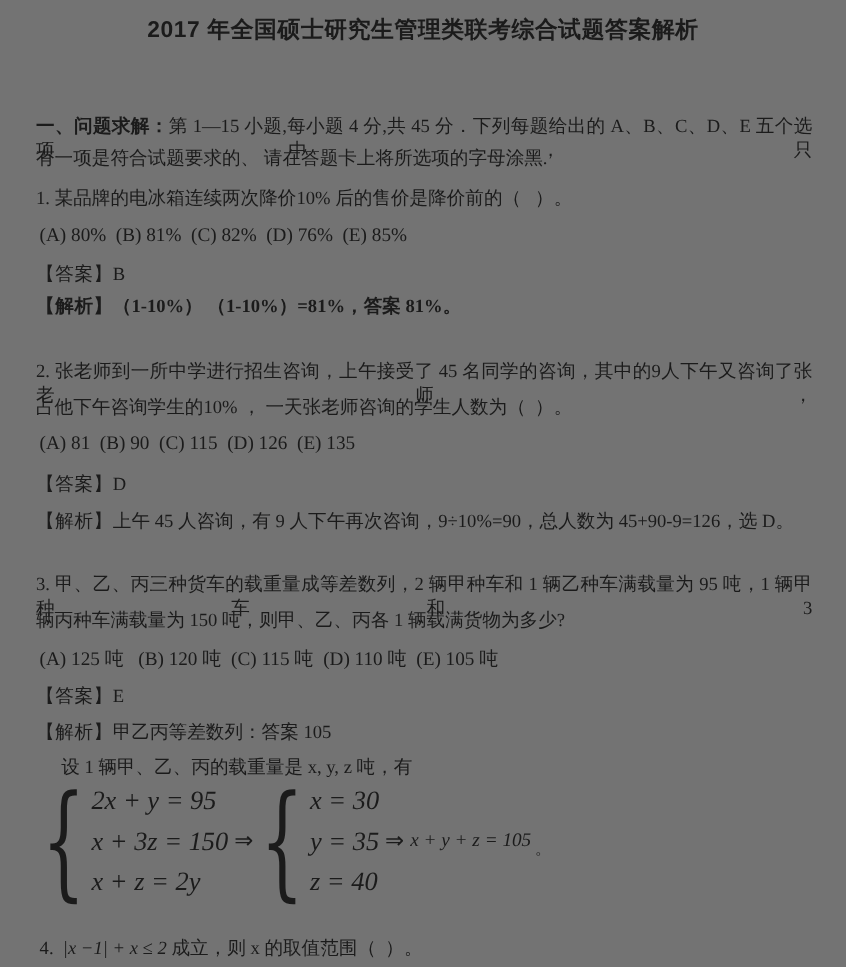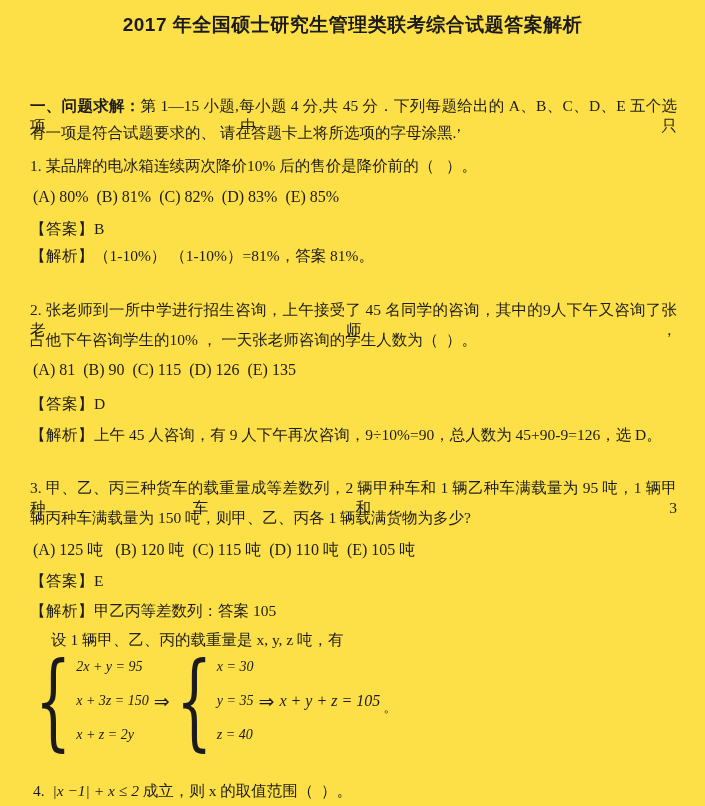--- a/index.html
+++ b/index.html
@@ -1,19 +1,19 @@
 <!DOCTYPE html>
 <html><head>
 <meta charset="utf-8">
 <style>
   html,body{margin:0;padding:0;background:#ffffff;}
   .page{
     position:relative;
     width:705px;height:806px;
-    background:#fde047;
+    background:#737373;
     color:#1b1b1b;
     font-family:"Liberation Serif","DejaVu Serif",serif;
     font-size:15.5px;
     overflow:hidden;
   }
   .line{
     position:absolute;
     left:30px;
     margin:0;
     white-space:pre;
@@ -56,21 +56,21 @@
     font-family:"DejaVu Serif",serif;
     font-weight:200;
     font-size:104px;
     line-height:0.95;
     transform:scaleX(0.55);
     margin:0 -10px 0 -14px;
   }
   .eq-col{display:flex;flex-direction:column;}
   .eq{
     font-style:italic;
-    font-size:14px;
+    font-size:22px;
     line-height:34px;
     white-space:pre;
     font-family:"Liberation Serif","DejaVu Serif",serif;
   }
   .eq-arrow{
     font-style:normal;
     font-size:19px;
     margin:0 5px;
     font-family:"DejaVu Sans",sans-serif;
   }
@@ -90,23 +90,23 @@
 <body>
 
 <div class="page">
 
   <h1 class="title">2017 年全国硕士研究生管理类联考综合试题答案解析</h1>
 
   <p class="line justify" style="top:96px;"><span class="hei">一、问题求解：</span><span>第 1—15 小题,每小题 4 分,共 45 分．下列每题给出的 A、B、C、D、E 五个选项中，只</span></p>
   <p class="line" style="top:123px;">有一项是符合试题要求的、 请在答题卡上将所选项的字母涂黑.</p>
 
   <p class="line" style="top:156px;">1. 某品牌的电冰箱连续两次降价10% 后的售价是降价前的（   ）。</p>
-  <p class="line opts" style="top:187px;left:33px;">(A) 80%  (B) 81%  (C) 82%  (D) 83%  (E) 85%</p>
+  <p class="line opts" style="top:187px;left:33px;">(A) 80%  (B) 81%  (C) 82%  (D) 76%  (E) 85%</p>
   <p class="line" style="top:219px;"><span class="ans-label">【答案】</span><span>B</span></p>
-  <p class="line" style="top:246px;"><span class="ana-label">【解析】</span><span>（1-10%） （1-10%）=81%，答案 81%。</span></p>
+  <p class="line" style="top:246px;font-weight:bold;"><span class="ana-label">【解析】</span><span>（1-10%） （1-10%）=81%，答案 81%。</span></p>
 
   <p class="line justify" style="top:300px;">2. 张老师到一所中学进行招生咨询，上午接受了 45 名同学的咨询，其中的9人下午又咨询了张老师，</p>
   <p class="line" style="top:330px;">占他下午咨询学生的10% ， 一天张老师咨询的学生人数为（  ）。</p>
   <p class="line opts" style="top:360px;left:33px;">(A) 81  (B) 90  (C) 115  (D) 126  (E) 135</p>
   <p class="line" style="top:394px;"><span class="ans-label">【答案】</span><span>D</span></p>
   <p class="line" style="top:425px;"><span class="ana-label">【解析】</span><span>上午 45 人咨询，有 9 人下午再次咨询，9÷10%=90，总人数为 45+90-9=126，选 D。</span></p>
 
   <p class="line justify" style="top:478px;">3. 甲、乙、丙三种货车的载重量成等差数列，2 辆甲种车和 1 辆乙种车满载量为 95 吨，1 辆甲种车和 3</p>
   <p class="line" style="top:508px;">辆丙种车满载量为 150 吨，则甲、乙、丙各 1 辆载满货物为多少?</p>
   <p class="line opts" style="top:540px;left:33px;">(A) 125 吨   (B) 120 吨  (C) 115 吨  (D) 110 吨  (E) 105 吨</p>

